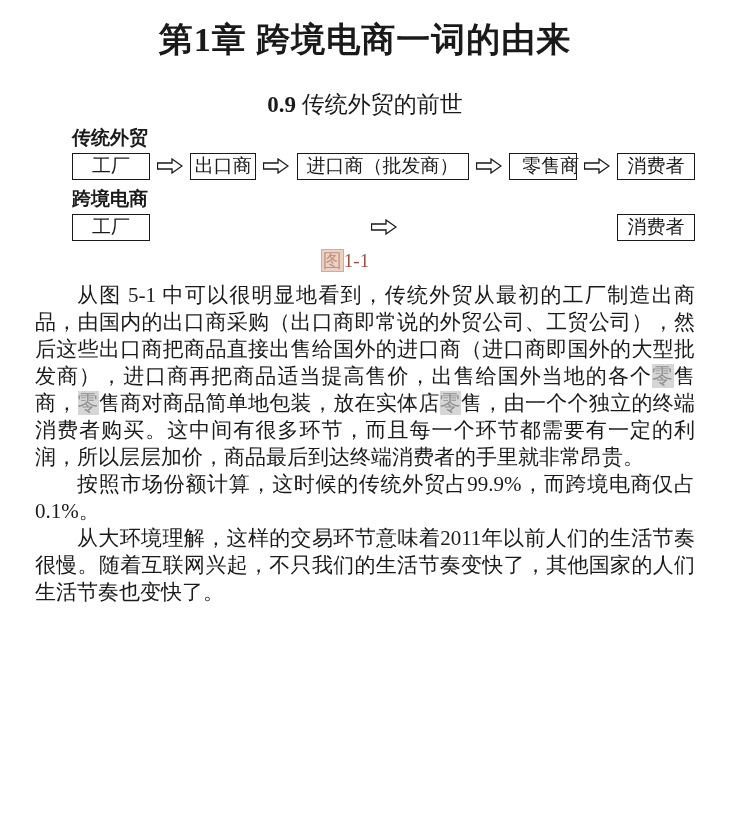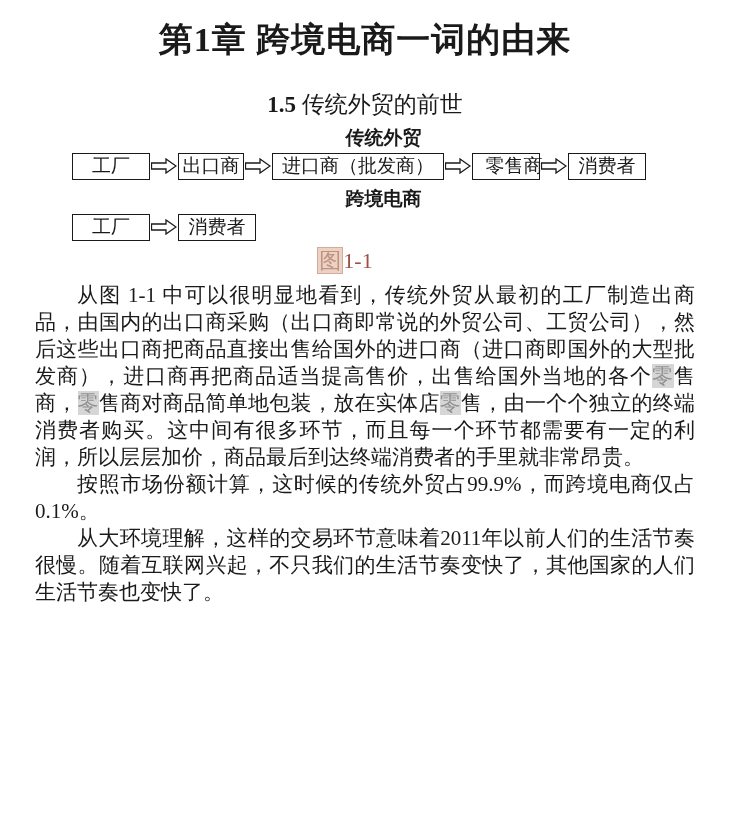--- a/index.html
+++ b/index.html
@@ -38,27 +38,27 @@
   }
   .body-text p.first { margin-top:32px; }
   .hl { background:#d6d6d6; color:#8f8f8f; }
   
   .diagram { margin-top:8px; }
   .flow-label {
     margin:0 0 5px 37px;
     font-size:19px;
     font-weight:bold;
     line-height:20px;
-    text-align:center;
   }
   .flow-row {
     display:flex;
     align-items:center;
     margin-left:37px;
     margin-bottom:9px;
+    justify-content:space-between;
   }
   .flow-node {
     box-sizing:border-box;
     border:1.5px solid #1a1a1a;
     height:27px;
     display:flex;
     align-items:center;
     justify-content:center;
     font-size:19px;
     background:#ffffff;
@@ -66,40 +66,40 @@
   }
   .n-w78 { width:78px; }
   .n-w64 { width:66px; }
   .n-w172 { width:172px; }
   .n-w66 { width:68px;padding-left:16px; }
   .flow-arrow { flex:0 0 auto; margin:0 1px; display:block; }
   .fig-caption {
     width:620px;
     margin-top:8px;
     text-align:center;
-    font-size:22px;
+    font-size:19px;
     line-height:22px;
     color:#9c4f42;
   }
   .cap-hl {
     background:#ecd2c5;
     color:#c09381;
     border:1px solid #d3ab99;
     padding:0 1px;
   }
   .para-block { margin-top:10px; }
 </style>
 </head>
 <body>
 
 <div class="page">
 
   <h1 class="chapter-title">第1章 跨境电商一词的由来</h1>
 
-  <h2 class="section-title"><span class="sec-num">1.5</span><span>&nbsp;</span><span>传统外贸的前世</span></h2>
+  <h2 class="section-title"><span class="sec-num">0.9</span><span>&nbsp;</span><span>传统外贸的前世</span></h2>
 
 
   <div class="diagram">
 
     <div class="flow-label">传统外贸</div>
 
     <div class="flow-row">
       <div class="flow-node n-w78">工厂</div>
       <svg class="flow-arrow" width="26" height="16" viewBox="0 0 26 16">
           <polygon points="0.5,5 15,5 15,1 25,8 15,15 15,11 0.5,11" fill="#ffffff" stroke="#1a1a1a" stroke-width="1.3"></polygon>
@@ -126,18 +126,18 @@
       <svg class="flow-arrow" width="26" height="16" viewBox="0 0 26 16">
           <polygon points="0.5,5 15,5 15,1 25,8 15,15 15,11 0.5,11" fill="#ffffff" stroke="#1a1a1a" stroke-width="1.3"></polygon>
         </svg>
       <div class="flow-node n-w78">消费者</div>
     </div>
 
     <div class="fig-caption"><span class="cap-hl">图</span><span>1-1</span></div>
   </div>
 
   <div class="body-text para-block">
-    <p><span>从图 1-1 中可以很明显地看到，传统外贸从最初的工厂制造出商品，由国内的出口商采购（出口商即常说的外贸公司、工贸公司），然后这些出口商把商品直接出售给国外的进口商（进口商即国外的大型批发商），进口商再把商品适当提高售价，出售给国外当地的各个</span><span class="hl">零</span><span>售商，</span><span class="hl">零</span><span>售商对商品简单地包装，放在实体店</span><span class="hl">零</span><span>售，由一个个独立的终端消费者购买。这中间有很多环节，而且每一个环节都需要有一定的利润，所以层层加价，商品最后到达终端消费者的手里就非常昂贵。</span></p>
+    <p><span>从图 5-1 中可以很明显地看到，传统外贸从最初的工厂制造出商品，由国内的出口商采购（出口商即常说的外贸公司、工贸公司），然后这些出口商把商品直接出售给国外的进口商（进口商即国外的大型批发商），进口商再把商品适当提高售价，出售给国外当地的各个</span><span class="hl">零</span><span>售商，</span><span class="hl">零</span><span>售商对商品简单地包装，放在实体店</span><span class="hl">零</span><span>售，由一个个独立的终端消费者购买。这中间有很多环节，而且每一个环节都需要有一定的利润，所以层层加价，商品最后到达终端消费者的手里就非常昂贵。</span></p>
     <p><span>按照市场份额计算，这时候的传统外贸占99.9%，而跨境电商仅占0.1%。</span></p>
     <p><span>从大环境理解，这样的交易环节意味着2011年以前人们的生活节奏很慢。随着互联网兴起，不只我们的生活节奏变快了，其他国家的人们生活节奏也变快了。</span></p>
   </div>
 
 </div>
 
 </body></html>

